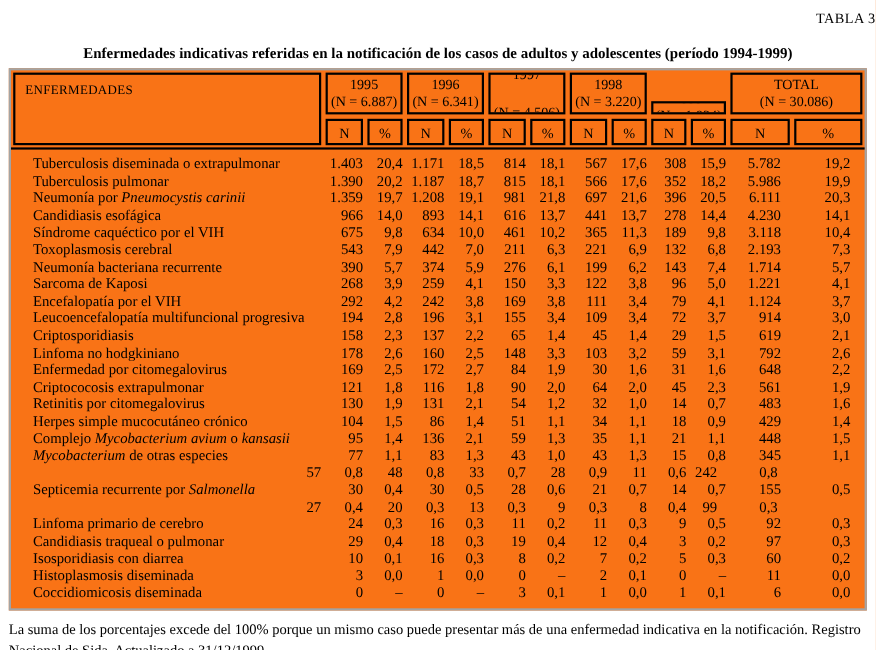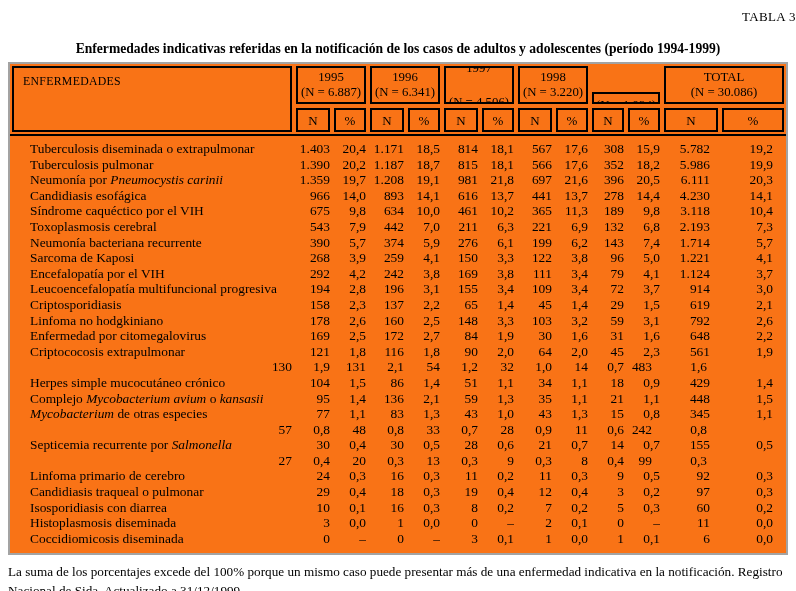--- a/index.html
+++ b/index.html
@@ -351,20 +351,21 @@
           <div class="num">90</div>
           <div class="num">2,0</div>
           <div class="num">64</div>
           <div class="num">2,0</div>
           <div class="num">45</div>
           <div class="num">2,3</div>
           <div class="num total-n">561</div>
           <div class="num total-pct">1,9</div>
         </div>
         <div class="trow">
+          <div class="tname"><span>Retinitis por citomegalovirus</span></div>
           <div class="num">130</div>
           <div class="num">1,9</div>
           <div class="num">131</div>
           <div class="num">2,1</div>
           <div class="num">54</div>
           <div class="num">1,2</div>
           <div class="num">32</div>
           <div class="num">1,0</div>
           <div class="num">14</div>
           <div class="num">0,7</div>

